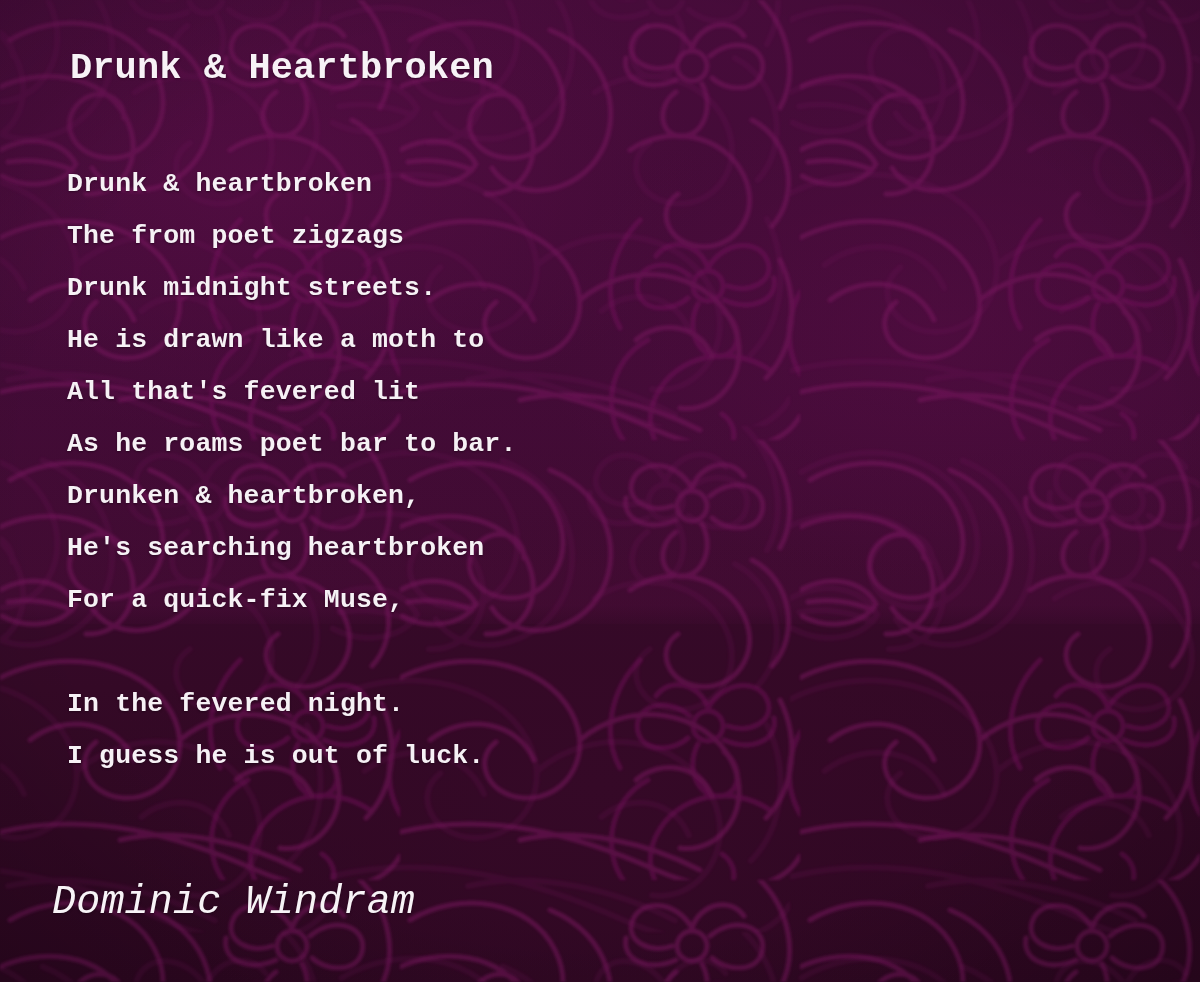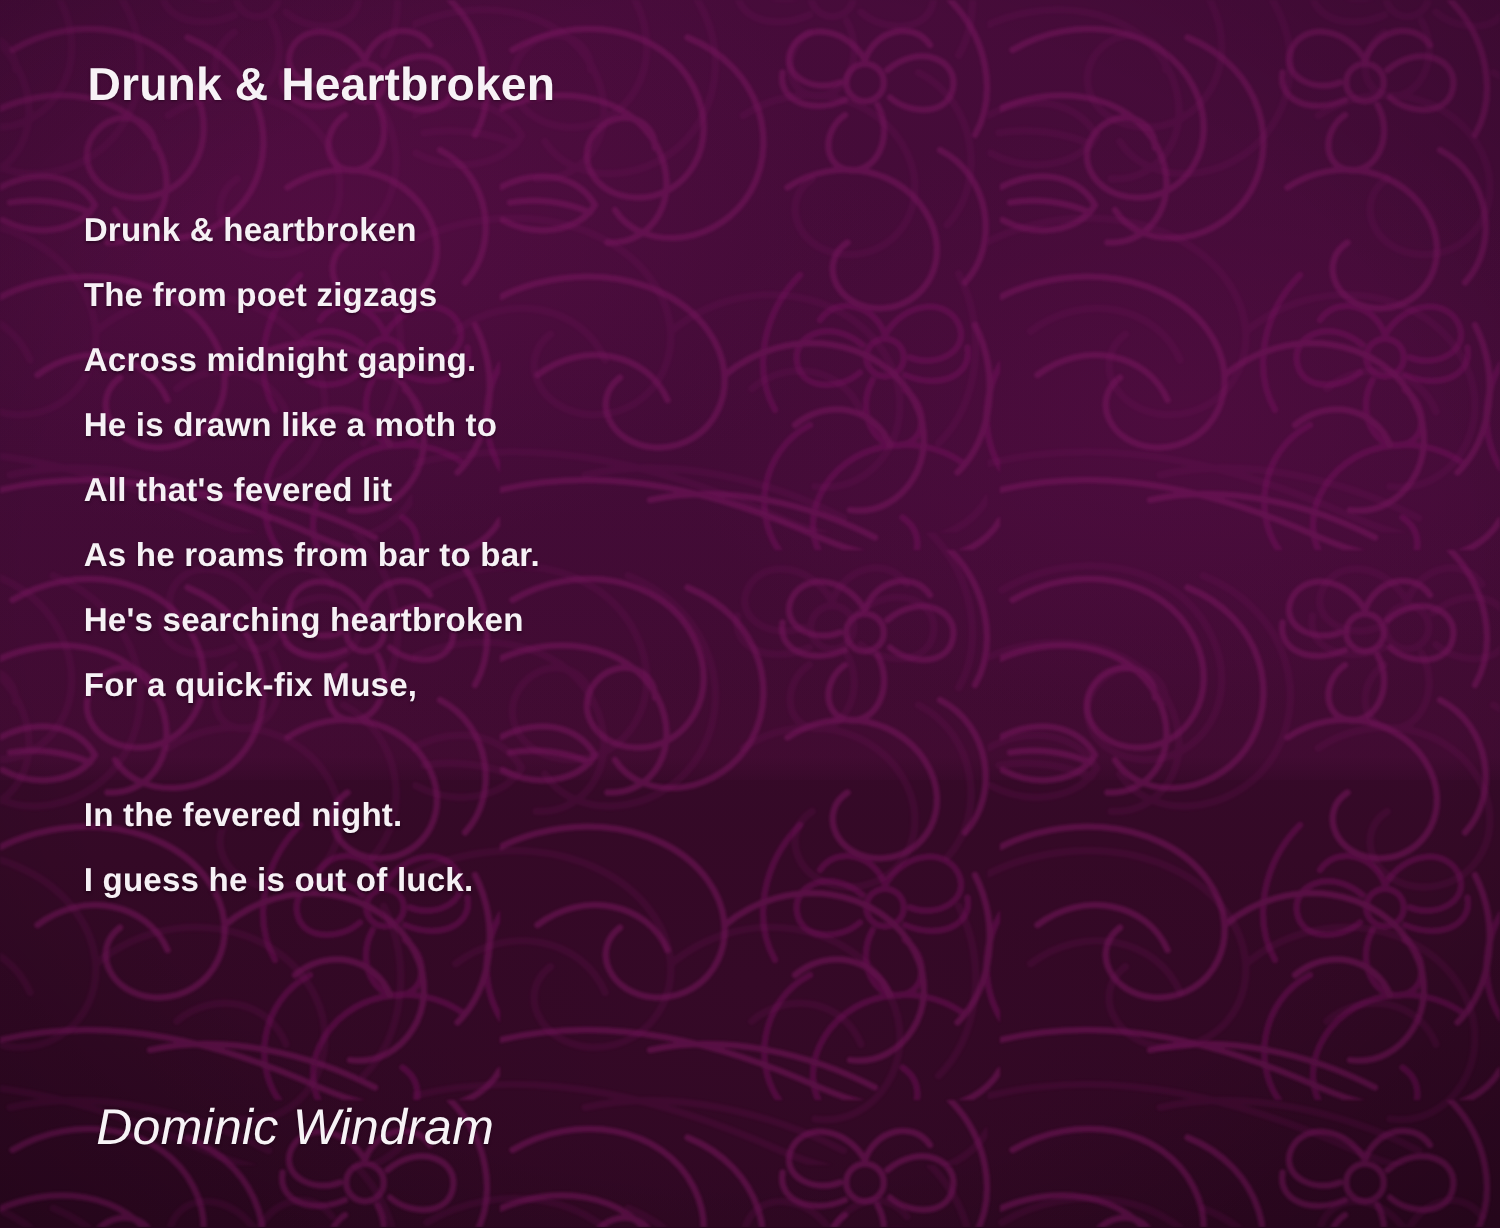--- a/index.html
+++ b/index.html
@@ -8,21 +8,21 @@
     padding: 0;
     background: #1b0515;
   }
 
   #poem-canvas {
     position: relative;
     width: 1200px;
     height: 982px;
     overflow: hidden;
     background-color: #3a0a30;
-    font-family: Liberation Sans, sans-serif;
+    font-family: Liberation Mono, monospace;
     -webkit-font-smoothing: antialiased;
   }
 
   
   .bg-layer {
     position: absolute;
     inset: 0;
     pointer-events: none;
   }
 
@@ -95,21 +95,21 @@
     color: #f6f1f5;
     line-height: 52px;
     height: 52px;
     letter-spacing: 0.15px;
     text-shadow: 0 1px 2px rgba(20,0,15,0.5);
     white-space: nowrap;
   }
 
   .poem-author {
     position: absolute;
-    left: 77px;
+    left: 52px;
     top: 880px;
     font-size: 40px;
     font-style: italic;
     font-weight: normal;
     color: #f7f3f6;
     letter-spacing: 0.2px;
     text-shadow: 0 1px 2px rgba(20,0,15,0.5);
     white-space: nowrap;
   }
 </style>
@@ -183,24 +183,25 @@
 
   <div class="content">
 
     <div class="poem-title">Drunk &amp; Heartbroken</div>
 
     <div class="poem-body">
 
       <div class="stanza">
         <div class="poem-line">Drunk &amp; heartbroken</div>
         <div class="poem-line">The from poet zigzags</div>
-        <div class="poem-line">Across midnight gaping.</div>
+        <div class="poem-line">Drunk midnight streets.</div>
         <div class="poem-line">He is drawn like a moth to</div>
         <div class="poem-line">All that's fevered lit</div>
-        <div class="poem-line">As he roams from bar to bar.</div>
+        <div class="poem-line">As he roams poet bar to bar.</div>
+        <div class="poem-line">Drunken &amp; heartbroken,</div>
         <div class="poem-line">He's searching heartbroken</div>
         <div class="poem-line">For a quick-fix Muse,</div>
       </div>
 
       <div class="stanza">
         <div class="poem-line">In the fevered night.</div>
         <div class="poem-line">I guess he is out of luck.</div>
       </div>
 
     </div>

